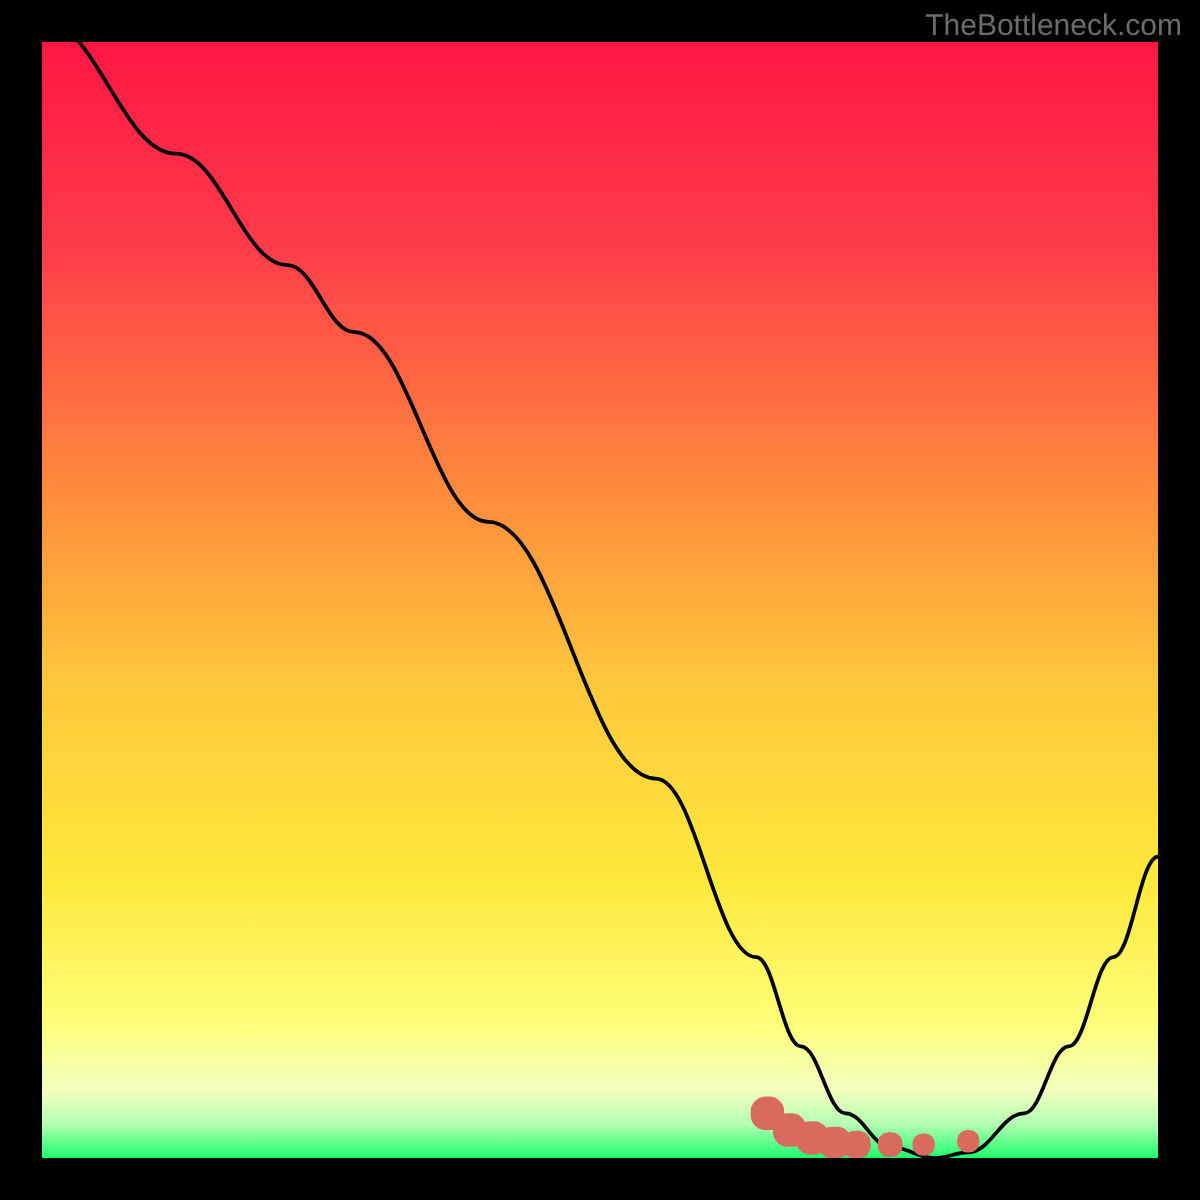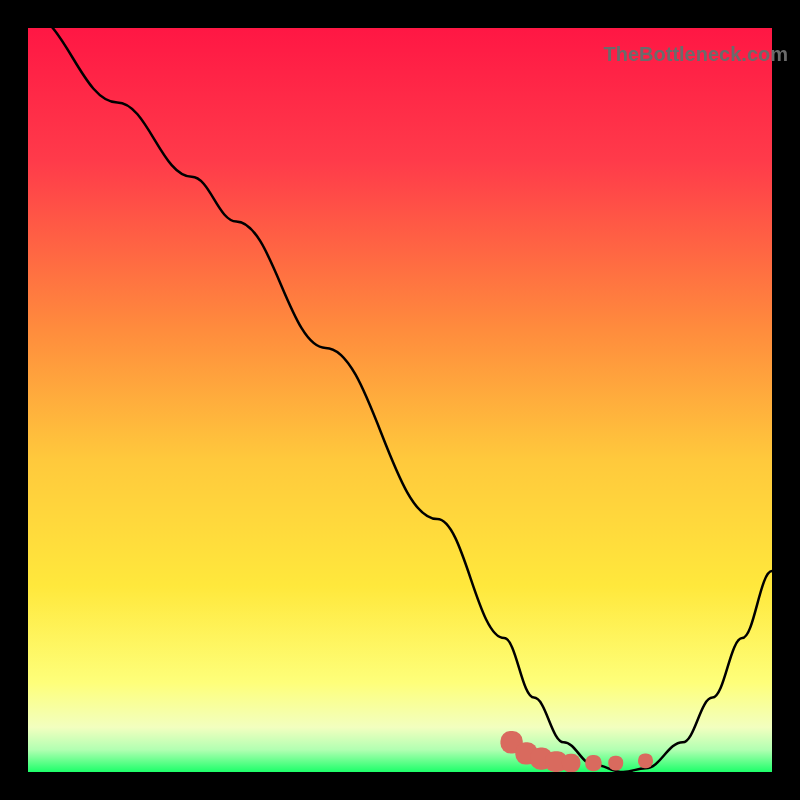--- a/index.html
+++ b/index.html
@@ -1,17 +1,17 @@
 <!DOCTYPE html>
 <html><head>
 <meta charset="utf-8">
 <style>
   * { margin: 0; padding: 0; box-sizing: border-box; }
   body { width: 800px; height: 800px; background: #000; position: relative; font-family: Arial, sans-serif; }
-  .watermark { position: absolute; top: 6px; right: 12px; color: #6b6b6b; font-size: 20px; font-weight: 700; z-index: 10; margin-top: 37px; }
+  .watermark { position: absolute; top: 6px; right: 12px; color: #6b6b6b; font-size: 20px; font-weight: 400; z-index: 10; }
   .chart-area { position: absolute; top: 28px; left: 28px; width: 744px; height: 744px; }
   .gradient-bg { position: absolute; top: 0; left: 0; width: 100%; height: 100%; }
   .curve-layer { position: absolute; top: 0; left: 0; width: 100%; height: 100%; }
   .markers-layer { position: absolute; top: 0; left: 0; width: 100%; height: 100%; }
 </style>
 </head>
 <body>
 
 <div class="watermark">TheBottleneck.com</div>
 

